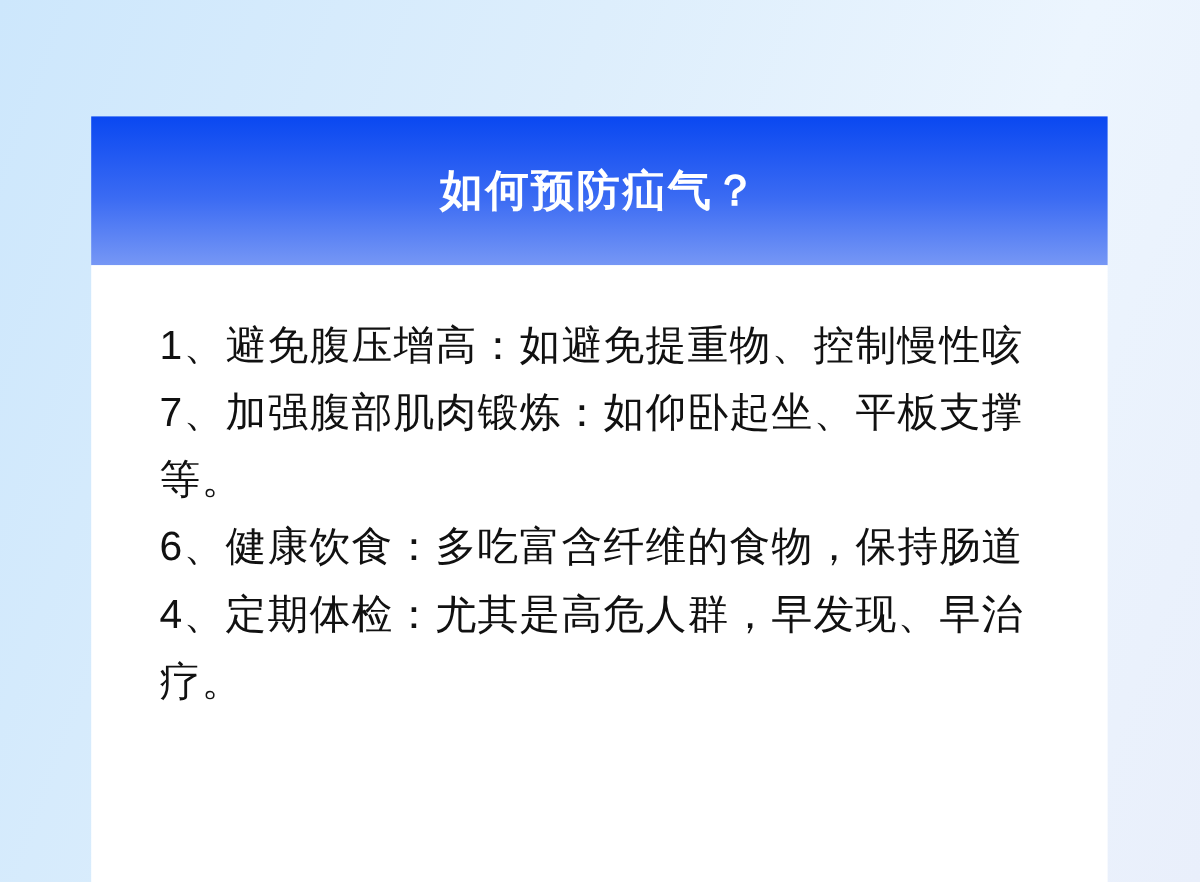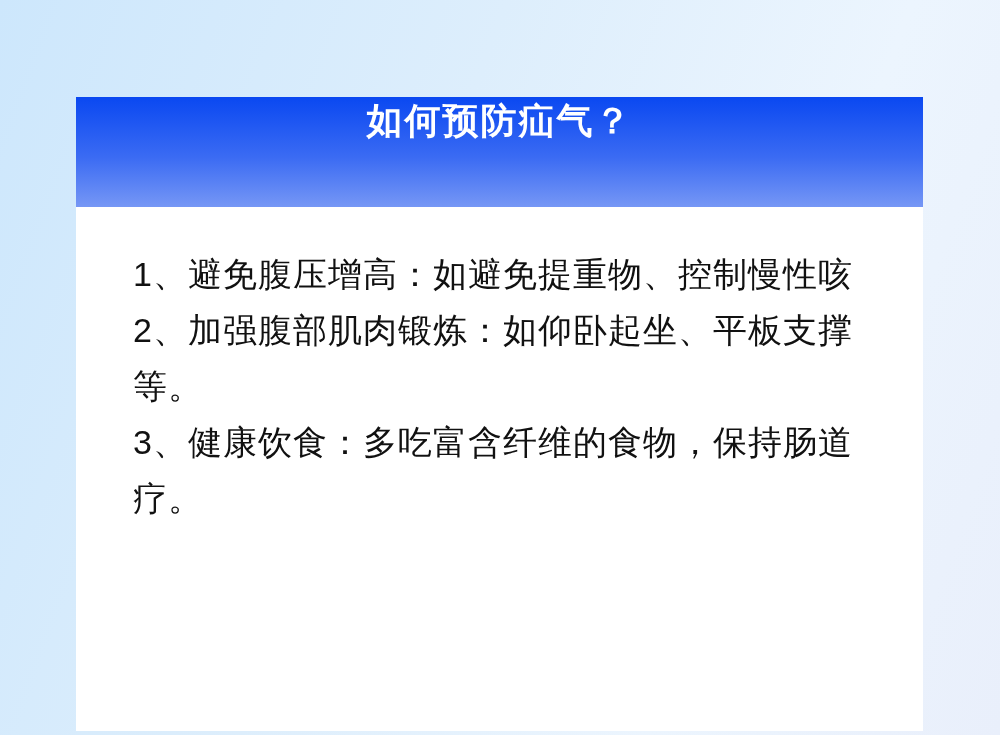--- a/index.html
+++ b/index.html
@@ -14,23 +14,24 @@
     background: linear-gradient(110deg, #cde7fc 0%, #ddeefc 40%, #ecf5fe 72%, #e9effb 100%);
     font-family: "Liberation Sans", "DejaVu Sans", sans-serif;
   }
   .card {
     position: absolute;
     left: 76px;
     top: 97px;
     width: 847px;
   }
   .card-header {
-    height: 110px;
+    height: 124px;
     background: linear-gradient(to bottom, #0a48f1 0%, #3b6bf3 55%, #7697f5 100%);
     display: flex;
+    align-items: center;
     justify-content: center;
   }
   .card-title {
     color: #ffffff;
     font-size: 36px;
     font-weight: bold;
     letter-spacing: 2px;
   }
   .card-body {
     background: #ffffff;
@@ -48,18 +49,19 @@
 </style>
 </head>
 <body>
 
 <div class="card">
   <div class="card-header">
     <div class="card-title">如何预防疝气？</div>
   </div>
   <div class="card-body">
     <div class="text-line">1、避免腹压增高：如避免提重物、控制慢性咳</div>
-    <div class="text-line">2、加强腹部肌肉锻炼：如仰卧起坐、平板支撑</div>
+    <div class="text-line">7、加强腹部肌肉锻炼：如仰卧起坐、平板支撑</div>
     <div class="text-line">等。</div>
-    <div class="text-line">3、健康饮食：多吃富含纤维的食物，保持肠道</div>
+    <div class="text-line">6、健康饮食：多吃富含纤维的食物，保持肠道</div>
+    <div class="text-line">4、定期体检：尤其是高危人群，早发现、早治</div>
     <div class="text-line">疗。</div>
   </div>
 </div>
 
 </body></html>

